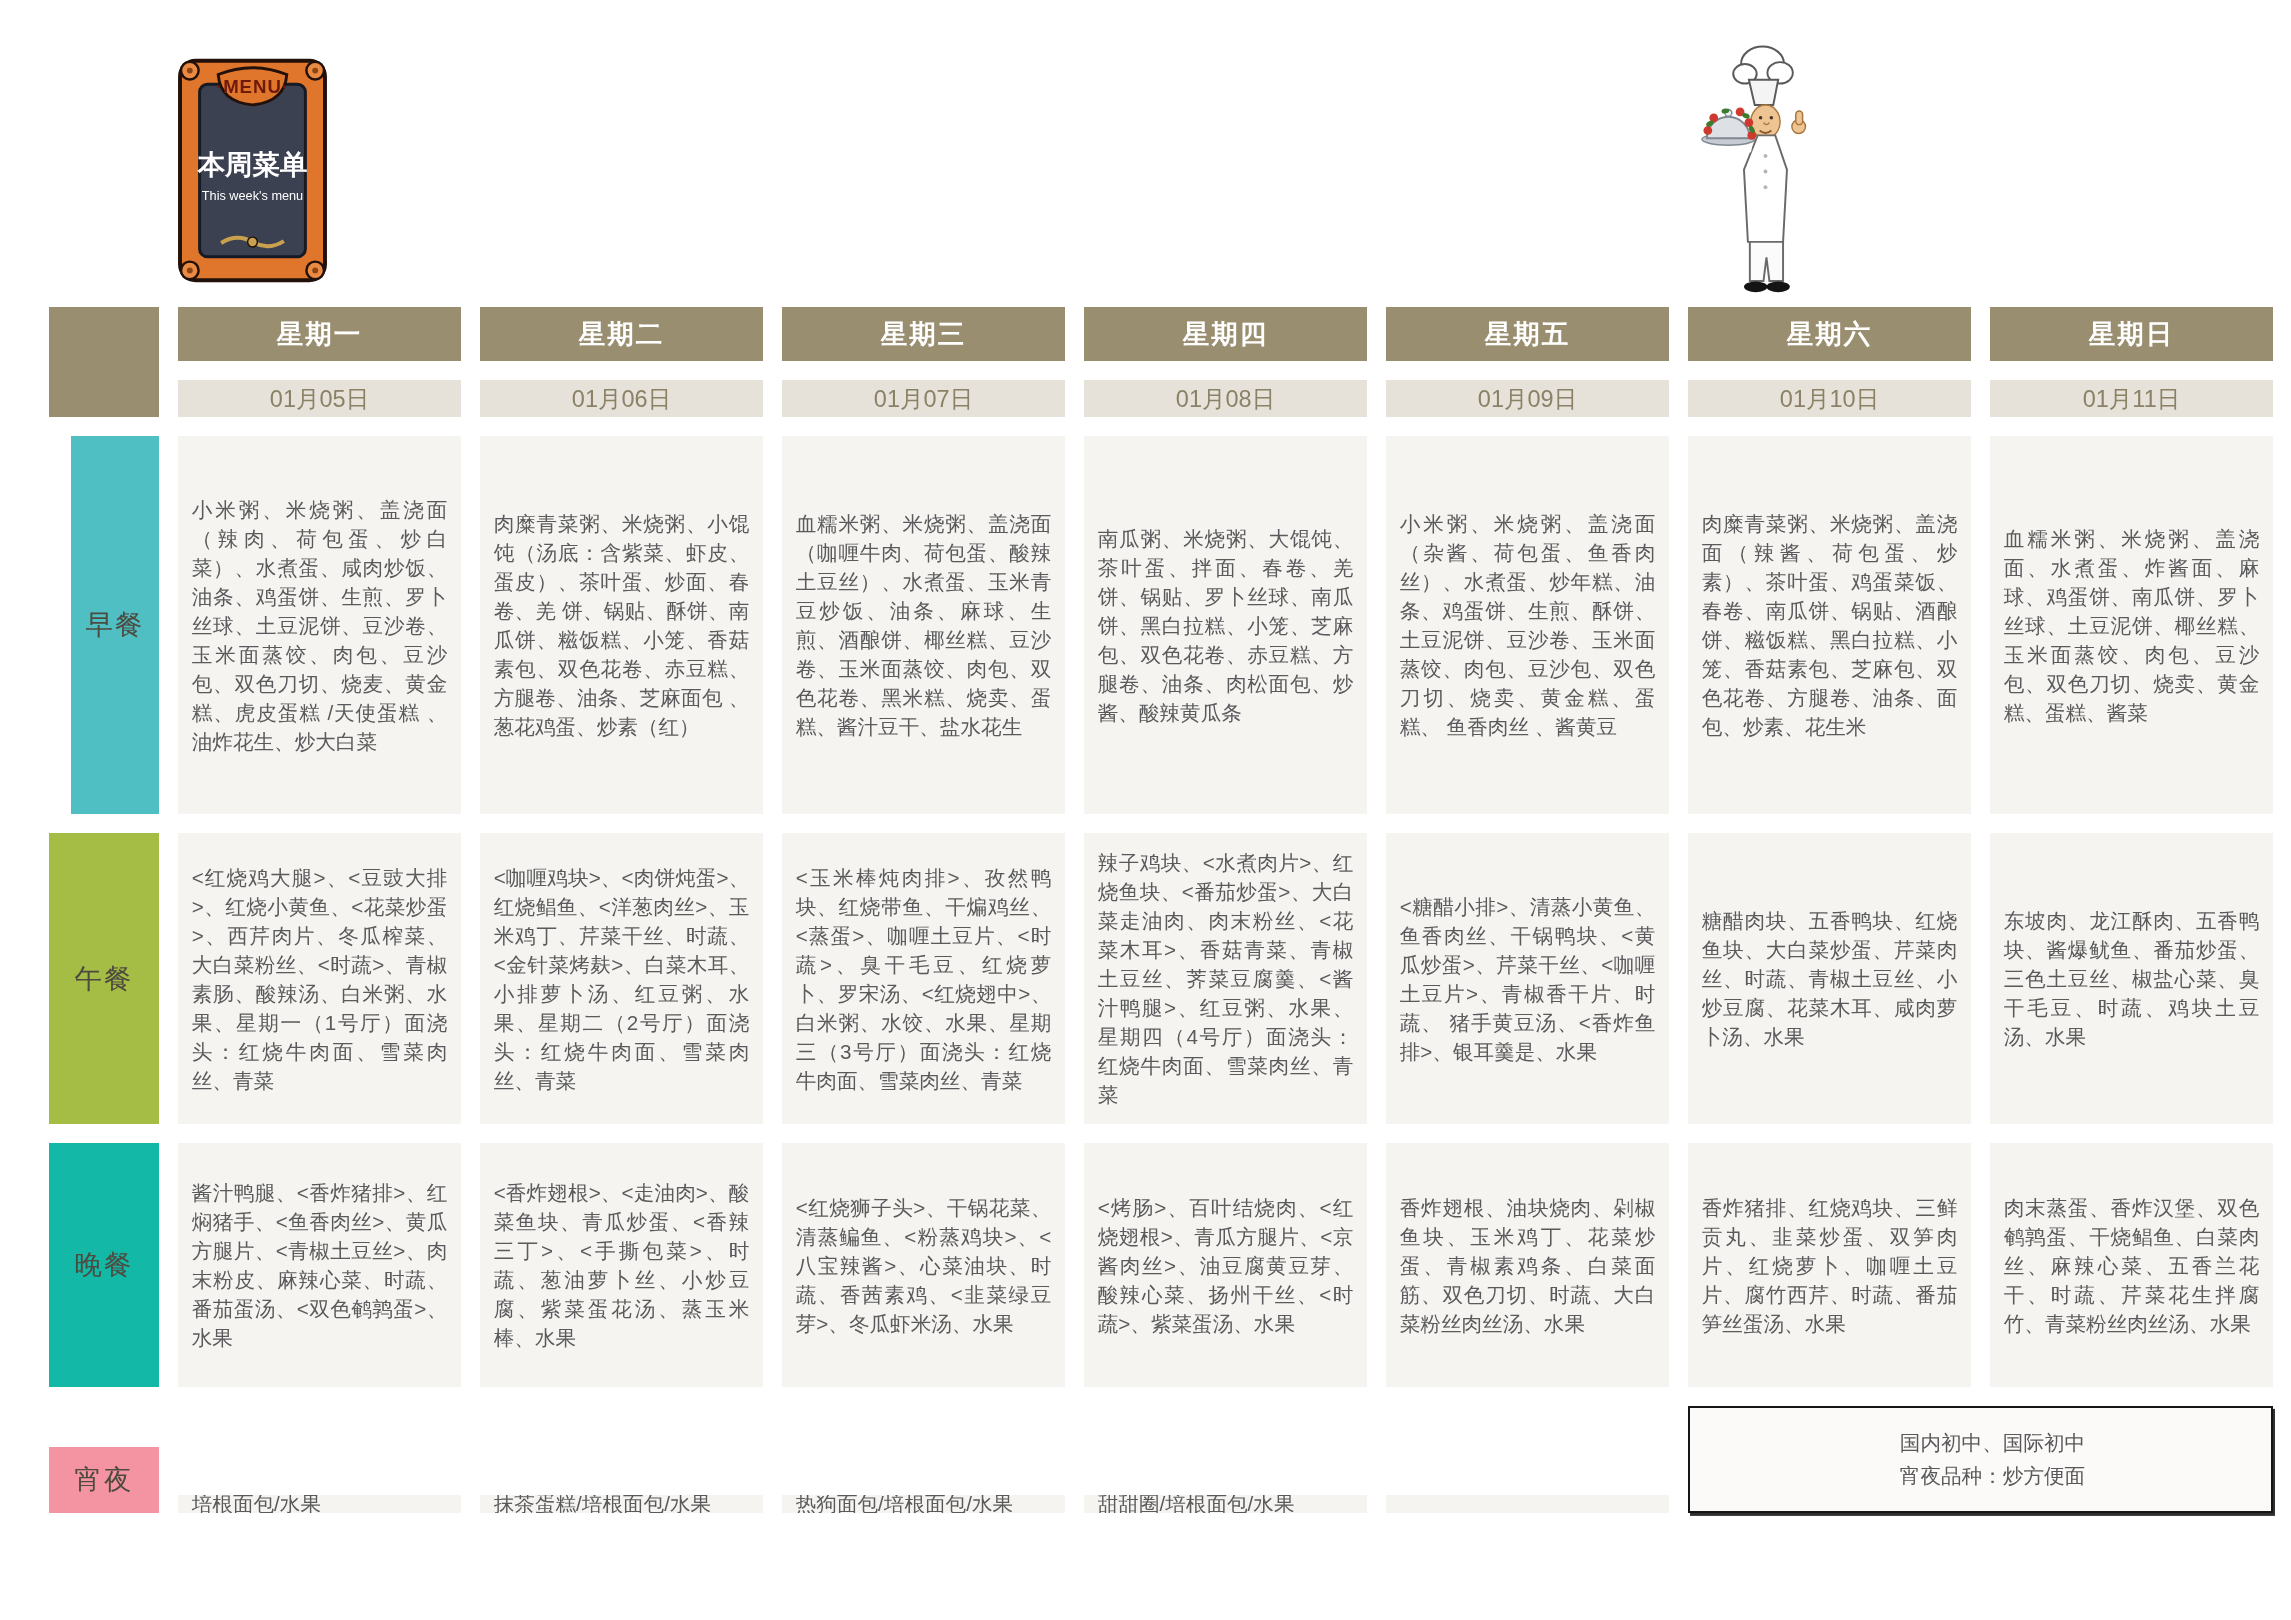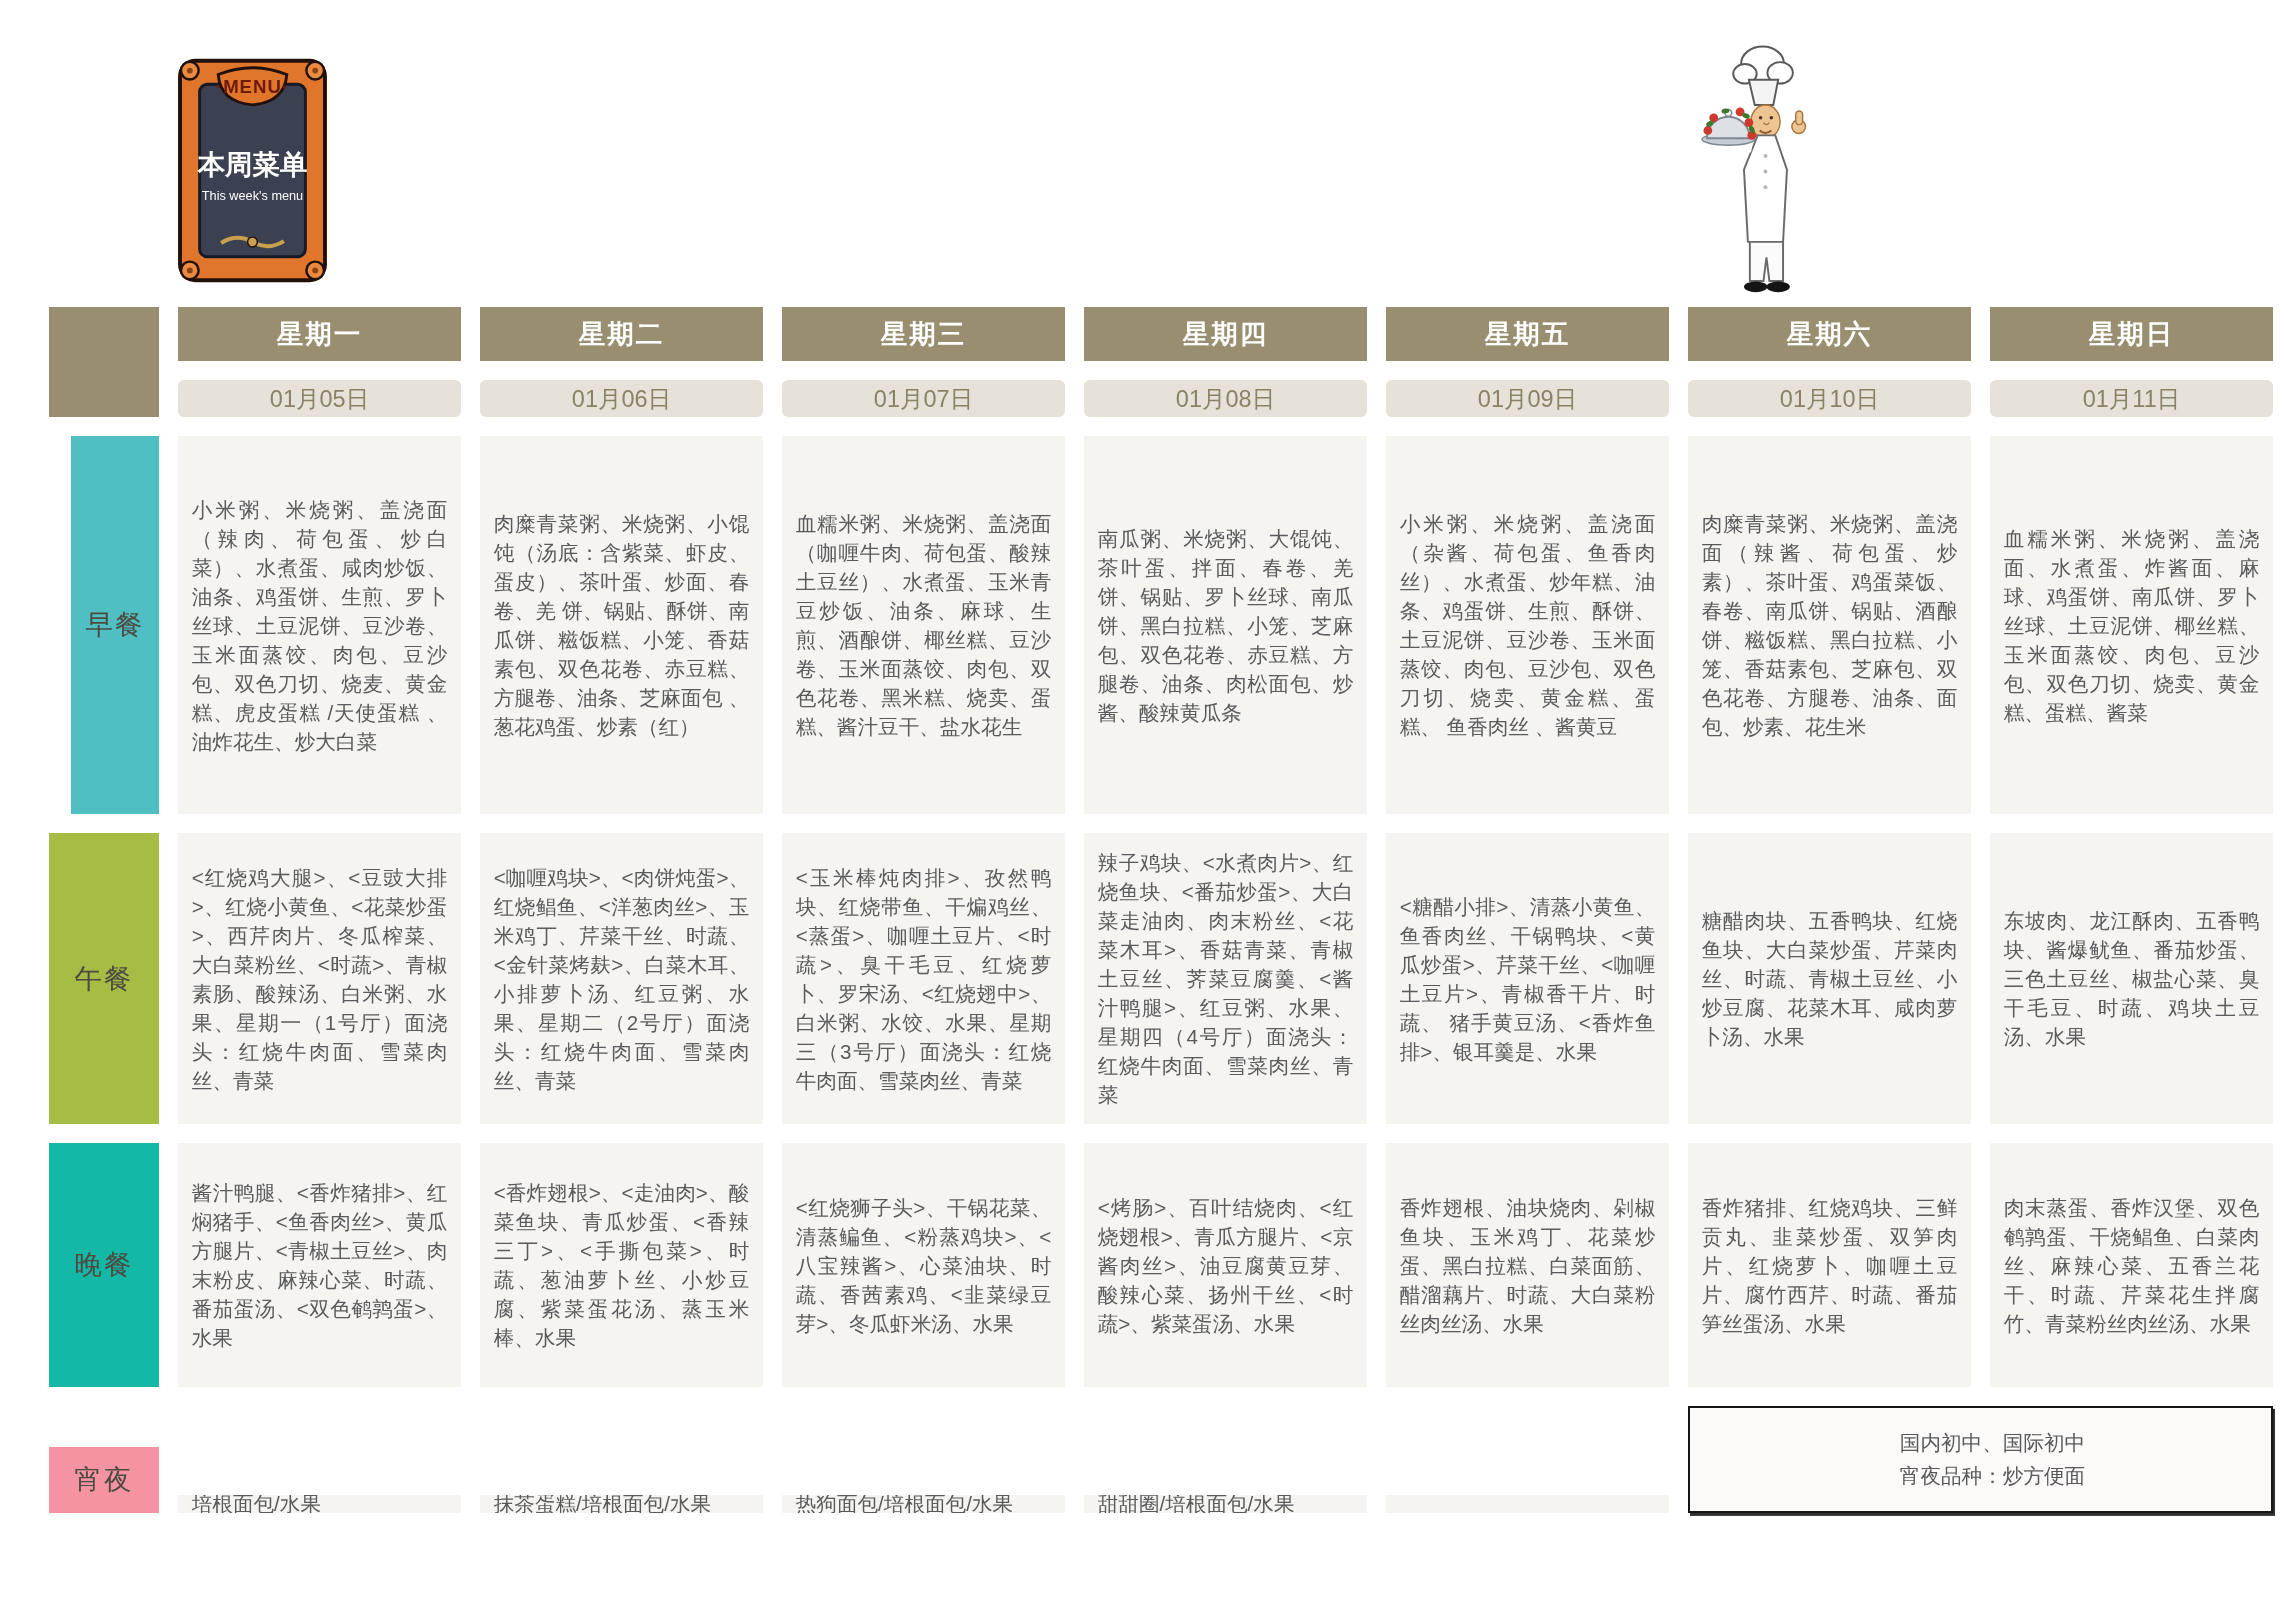--- a/index.html
+++ b/index.html
@@ -11,21 +11,21 @@
 
   .menu-table{
     position:absolute;left:49px;top:307px;width:2224px;
     display:grid;
     grid-template-columns:110px repeat(7,1fr);
     grid-template-rows:54px 37px 378px 291px 244px 21.6px 66px;
     gap:19px;
   }
   .corner{background:#9a8e70;}
   .day{background:#9a8e70;color:#ffffff;font-weight:bold;font-size:26.5px;letter-spacing:2px;display:flex;align-items:center;justify-content:center;}
-  .date{background:#e6e2d9;color:#8b8166;font-size:23.5px;display:flex;align-items:center;justify-content:center;border-radius:6px;}
+  .date{background:#e6e2d9;color:#8b8166;font-size:23.5px;display:flex;align-items:center;justify-content:center;}
   .rlabel{display:flex;align-items:center;justify-content:center;font-size:27.4px;letter-spacing:2px;color:#4d4a40;}
   .rlabel.breakfast{background:#4fbfc4;margin-left:22px;}
   .rlabel.lunch{background:#a6bd45;}
   .rlabel.dinner{background:#14b8a6;}
   .rlabel.supper{background:#f494a2;}
   .cell{background:#f5f4f1;display:flex;align-items:center;overflow:hidden;}
   .cell .txt{width:100%;padding:5.9px 13.7px;font-size:20.6px;line-height:29px;color:#5a5a5c;text-align:justify;}
   .scell{background:#f5f4f1;display:flex;align-items:center;overflow:hidden;margin-top:48px;}
   .scell .txt{width:100%;padding:0 13.7px;font-size:20.6px;color:#5a5a5c;text-align:left;}
   .supper-box{
@@ -180,21 +180,21 @@
     <div class="cell">
         <div class="txt">&lt;香炸翅根&gt;、&lt;走油肉&gt;、酸菜鱼块、青瓜炒蛋、&lt;香辣三丁&gt;、&lt;手撕包菜&gt;、时蔬、葱油萝卜丝、小炒豆腐、紫菜蛋花汤、蒸玉米棒、水果</div>
       </div>
     <div class="cell">
         <div class="txt">&lt;红烧狮子头&gt;、干锅花菜、清蒸鳊鱼、&lt;粉蒸鸡块&gt;、&lt;八宝辣酱&gt;、心菜油块、时蔬、香茜素鸡、&lt;韭菜绿豆芽&gt;、冬瓜虾米汤、水果</div>
       </div>
     <div class="cell">
         <div class="txt">&lt;烤肠&gt;、百叶结烧肉、&lt;红烧翅根&gt;、青瓜方腿片、&lt;京酱肉丝&gt;、油豆腐黄豆芽、酸辣心菜、扬州干丝、&lt;时蔬&gt;、紫菜蛋汤、水果</div>
       </div>
     <div class="cell">
-        <div class="txt">香炸翅根、油块烧肉、剁椒鱼块、玉米鸡丁、花菜炒蛋、黑白拉糕、白菜面筋、醋溜藕片、时蔬、大白菜粉丝肉丝汤、水果</div>
+        <div class="txt">香炸翅根、油块烧肉、剁椒鱼块、玉米鸡丁、花菜炒蛋、青椒素鸡条、白菜面筋、双色刀切、时蔬、大白菜粉丝肉丝汤、水果</div>
       </div>
     <div class="cell">
         <div class="txt">香炸猪排、红烧鸡块、三鲜贡丸、韭菜炒蛋、双笋肉片、红烧萝卜、咖喱土豆片、腐竹西芹、时蔬、番茄笋丝蛋汤、水果</div>
       </div>
     <div class="cell">
         <div class="txt">肉末蒸蛋、香炸汉堡、双色鹌鹑蛋、干烧鲳鱼、白菜肉丝、麻辣心菜、五香兰花干、时蔬、芹菜花生拌腐竹、青菜粉丝肉丝汤、水果</div>
       </div>
 
     <div class="rlabel supper" style="grid-row:7;grid-column:1">宵夜</div>
     <div class="scell" style="grid-row:7;grid-column:2">

